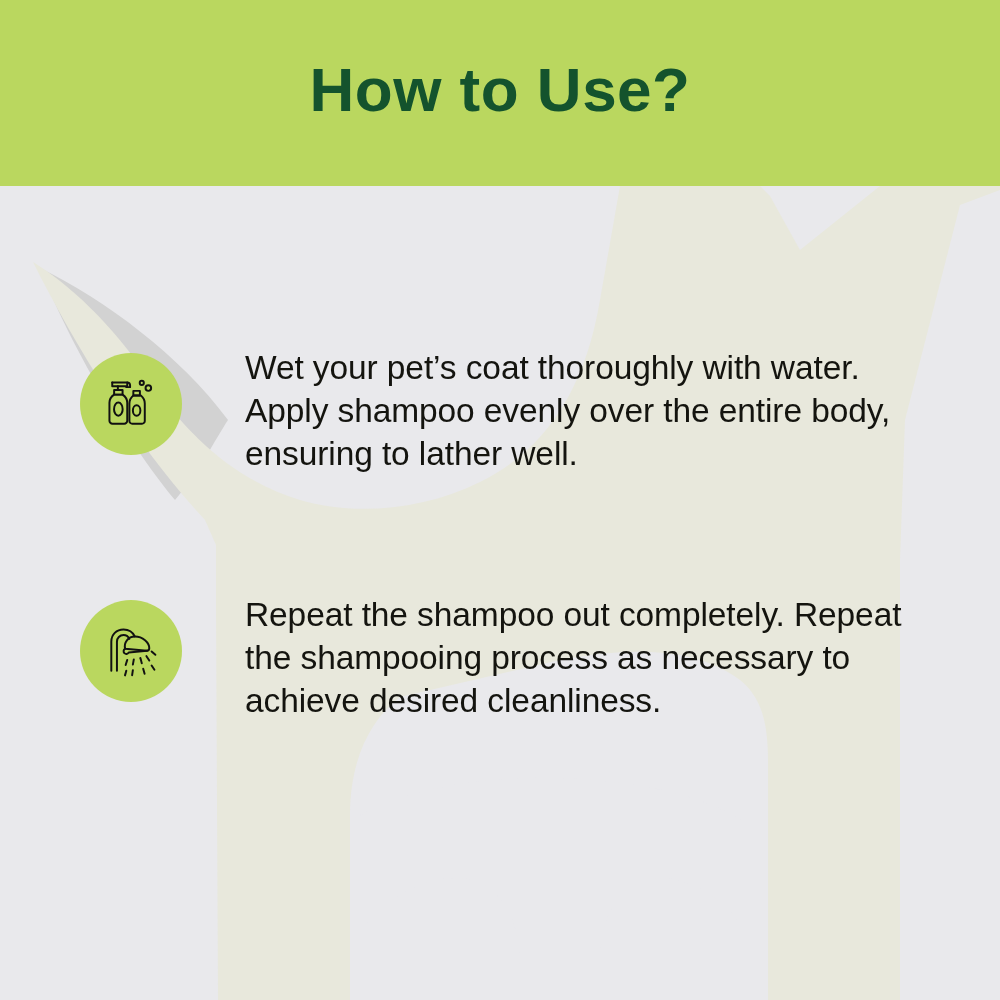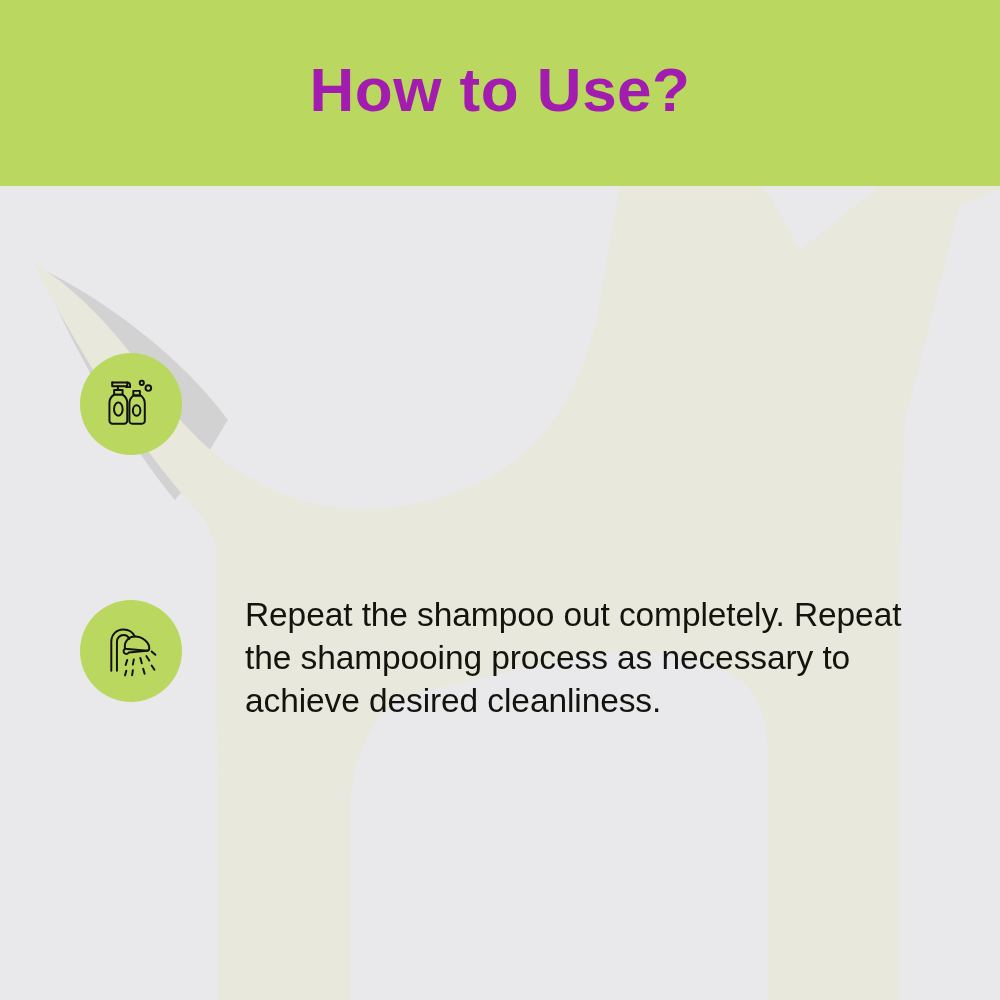--- a/index.html
+++ b/index.html
@@ -48,21 +48,21 @@
     position: absolute;
     left: 0;
     top: 0;
     width: 1000px;
     height: 186px;
     display: flex;
     align-items: center;
     justify-content: center;
     font-size: 62px;
     font-weight: bold;
-    color: #a21caf;
+    color: #14532d;
     letter-spacing: 0.5px;
     line-height: 1;
     padding-bottom: 6px;
     box-sizing: border-box;
   }
 
   
   .steps {
     position: absolute;
     left: 0;
@@ -204,20 +204,21 @@
                      v-18.6
                      c0 -3.2 -1.6 -6.2 -4.2 -8.4 z"></path>
 
             <ellipse cx="38" cy="39" rx="4" ry="5.6"></ellipse>
 
             <circle cx="43.5" cy="9.5" r="2.2"></circle>
             <circle cx="50.5" cy="15" r="3"></circle>
           </g>
         </svg>
       </div>
+      <div class="step-text">Wet your pet’s coat thoroughly with water. Apply shampoo evenly over the entire body, ensuring to lather well.</div>
     </div>
 
     <div class="step step-2">
       <div class="step-icon">
         <svg width="60" height="60" viewBox="0 0 64 64" aria-hidden="true">
           <g fill="none" stroke="#111111" stroke-width="2.1" stroke-linecap="round" stroke-linejoin="round">
 
             <path d="M11 53 V22 C11 14.5 16.5 9 24 9 C29.5 9 34 12 36 16.5"></path>
             <path d="M17 53 V22 C17 18 20 15 24 15 C26.8 15 29 16.5 30.2 19"></path>
 

